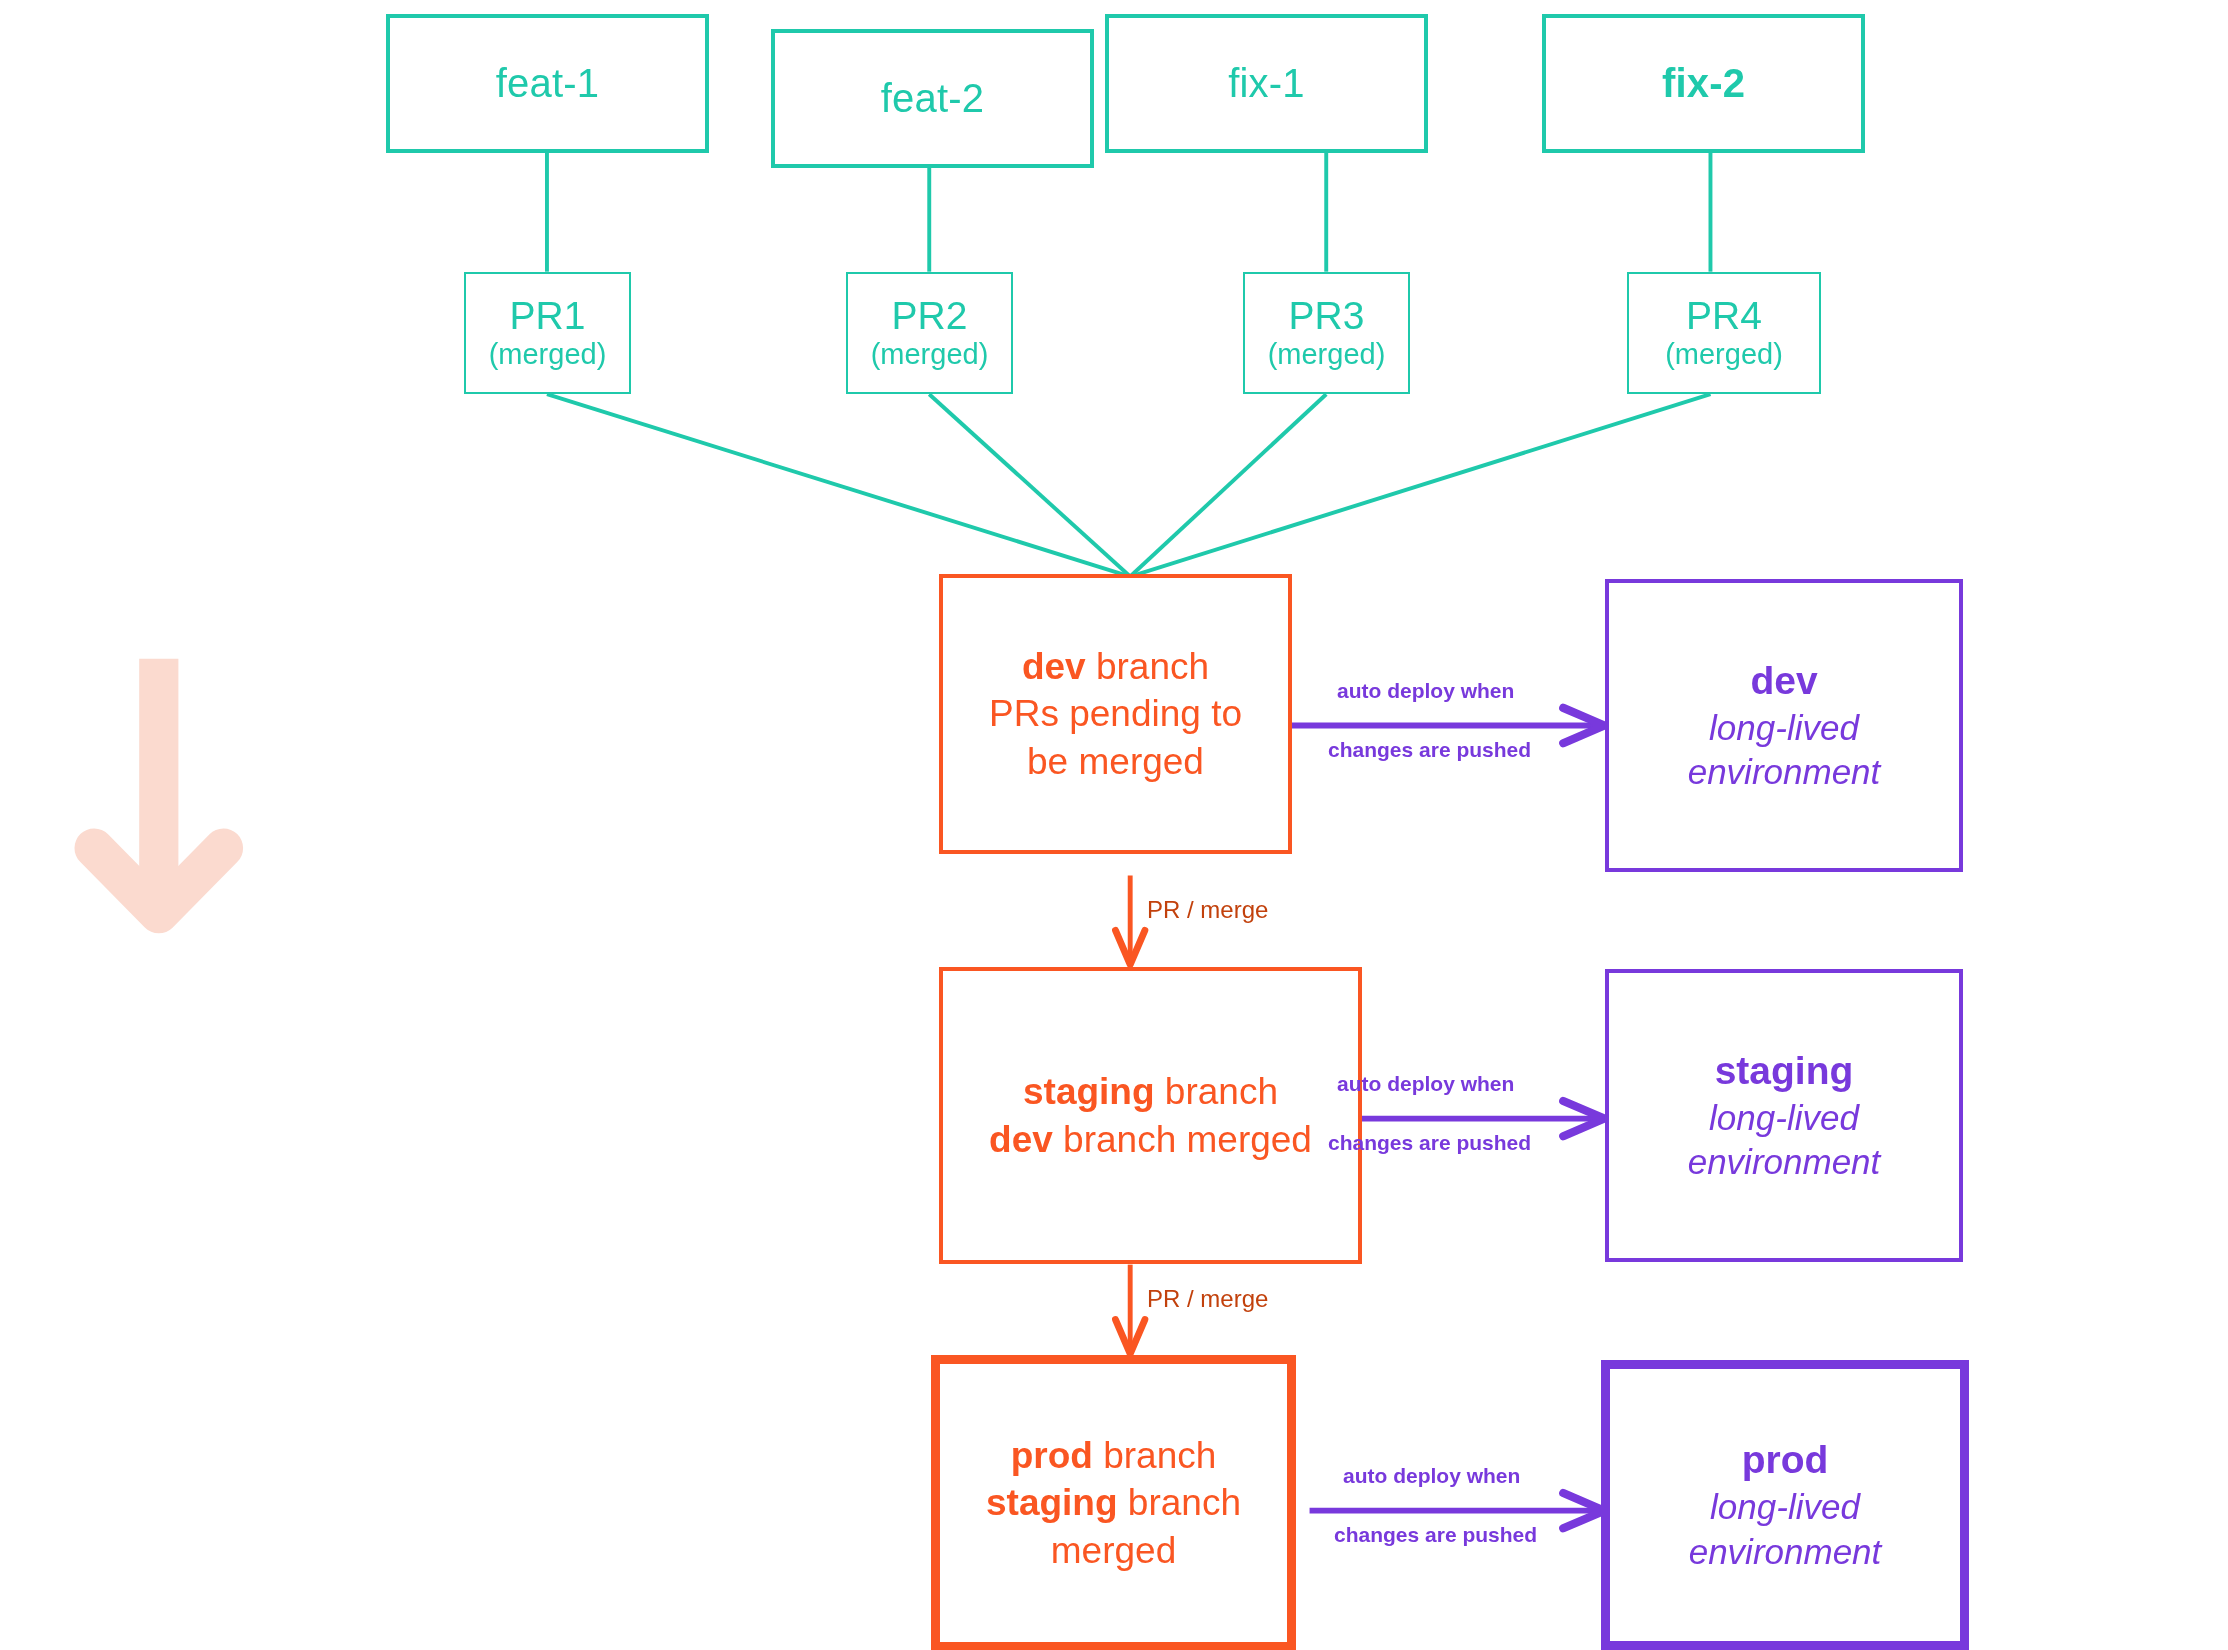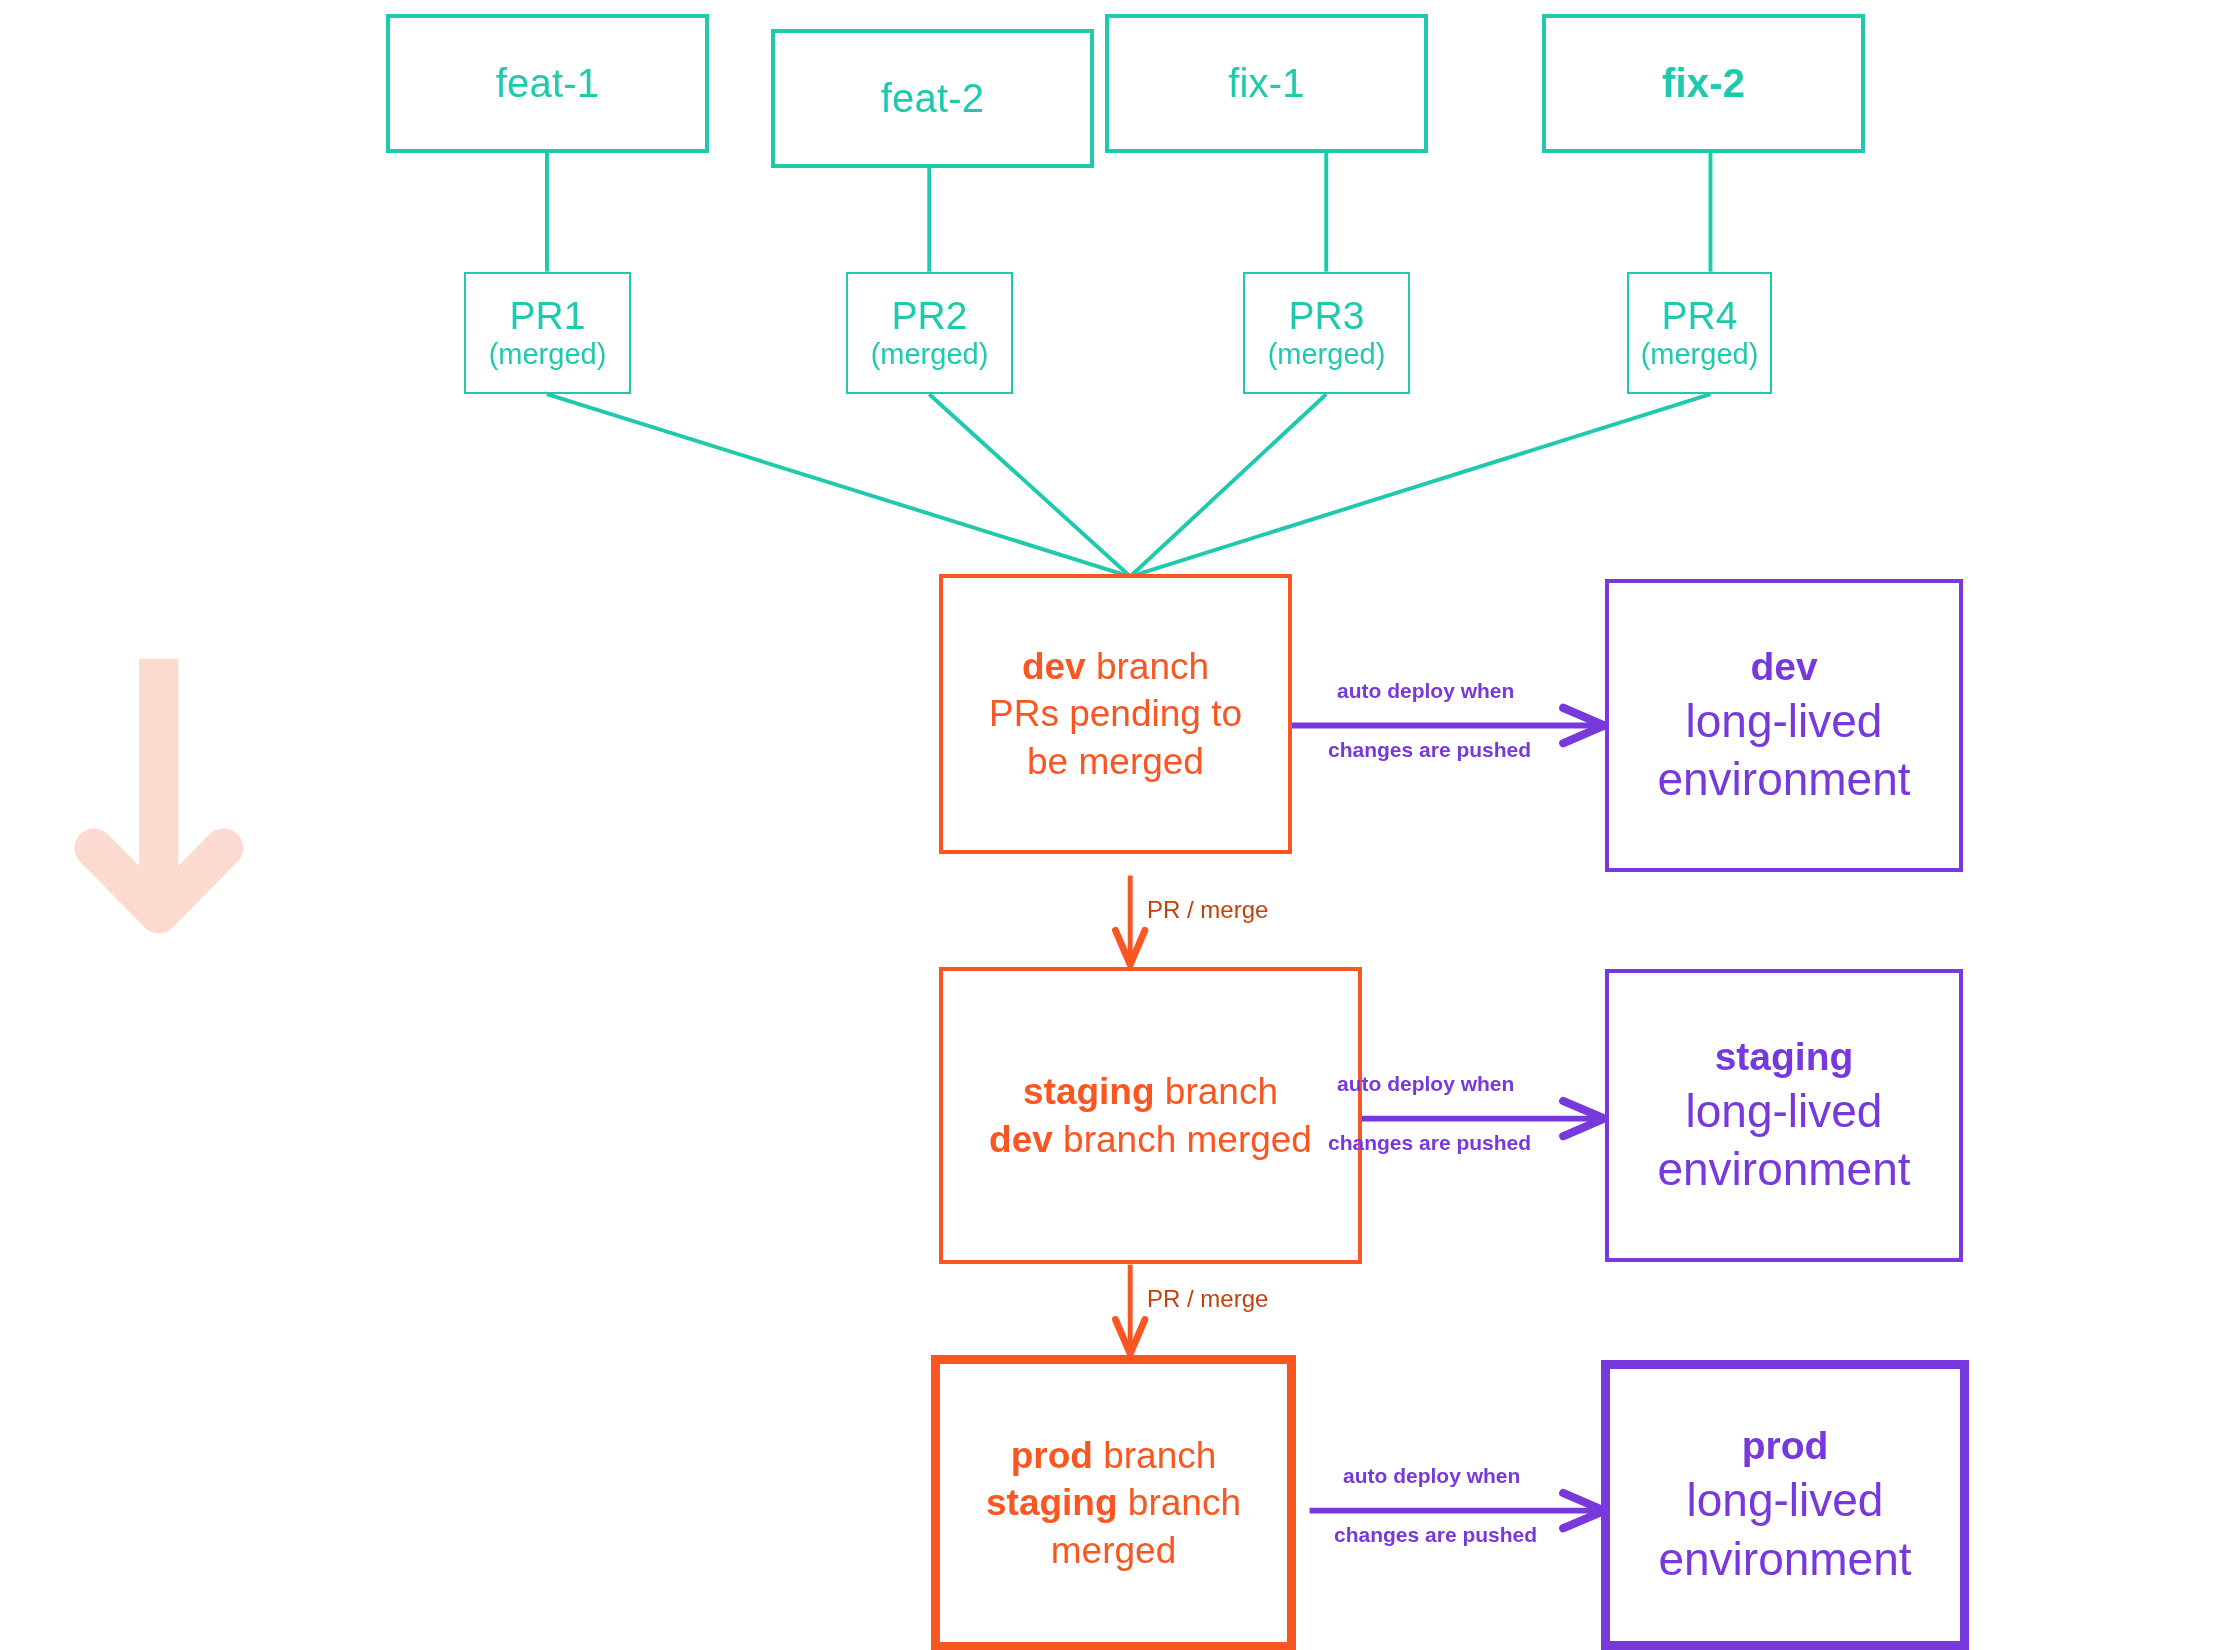--- a/index.html
+++ b/index.html
@@ -91,22 +91,23 @@
     line-height: 1.28;
   }
   .env-box.emphasis {
     border-width: 9.8px;
   }
   .env-box .env-title {
     font-size: 39px;
     font-weight: 700;
   }
   .env-box .env-sub {
-    font-size: 46px;
-    font-weight: 400;
+    font-size: 35px;
+    font-weight: 400;
+    font-style: italic;
   }
 
   
   .label {
     position: absolute;
     white-space: nowrap;
     line-height: 1.1;
   }
   .label-purple {
     color: #7839DC;
@@ -176,21 +177,21 @@
     <span class="pr-sub">(merged)</span>
   </div>
   <div class="node pr-box" style="left:846px; top:272px; width:167px; height:122px;">
     <span class="pr-title">PR2</span>
     <span class="pr-sub">(merged)</span>
   </div>
   <div class="node pr-box" style="left:1243px; top:272px; width:167px; height:122px;">
     <span class="pr-title">PR3</span>
     <span class="pr-sub">(merged)</span>
   </div>
-  <div class="node pr-box" style="left:1627px; top:272px; width:145px; height:122px;">
+  <div class="node pr-box" style="left:1627px; top:272px; width:194px; height:122px;">
     <span class="pr-title">PR4</span>
     <span class="pr-sub">(merged)</span>
   </div>
 
   <div class="node git-box" style="left:939px; top:574px; width:353px; height:280px;">
     <div class="ln"><b>dev</b><span> branch</span></div>
     <div class="ln wrap" style="max-width:304px;"><span>PRs pending to be merged</span></div>
   </div>
 
   <div class="node git-box" style="left:939px; top:967px; width:423px; height:297px;">

